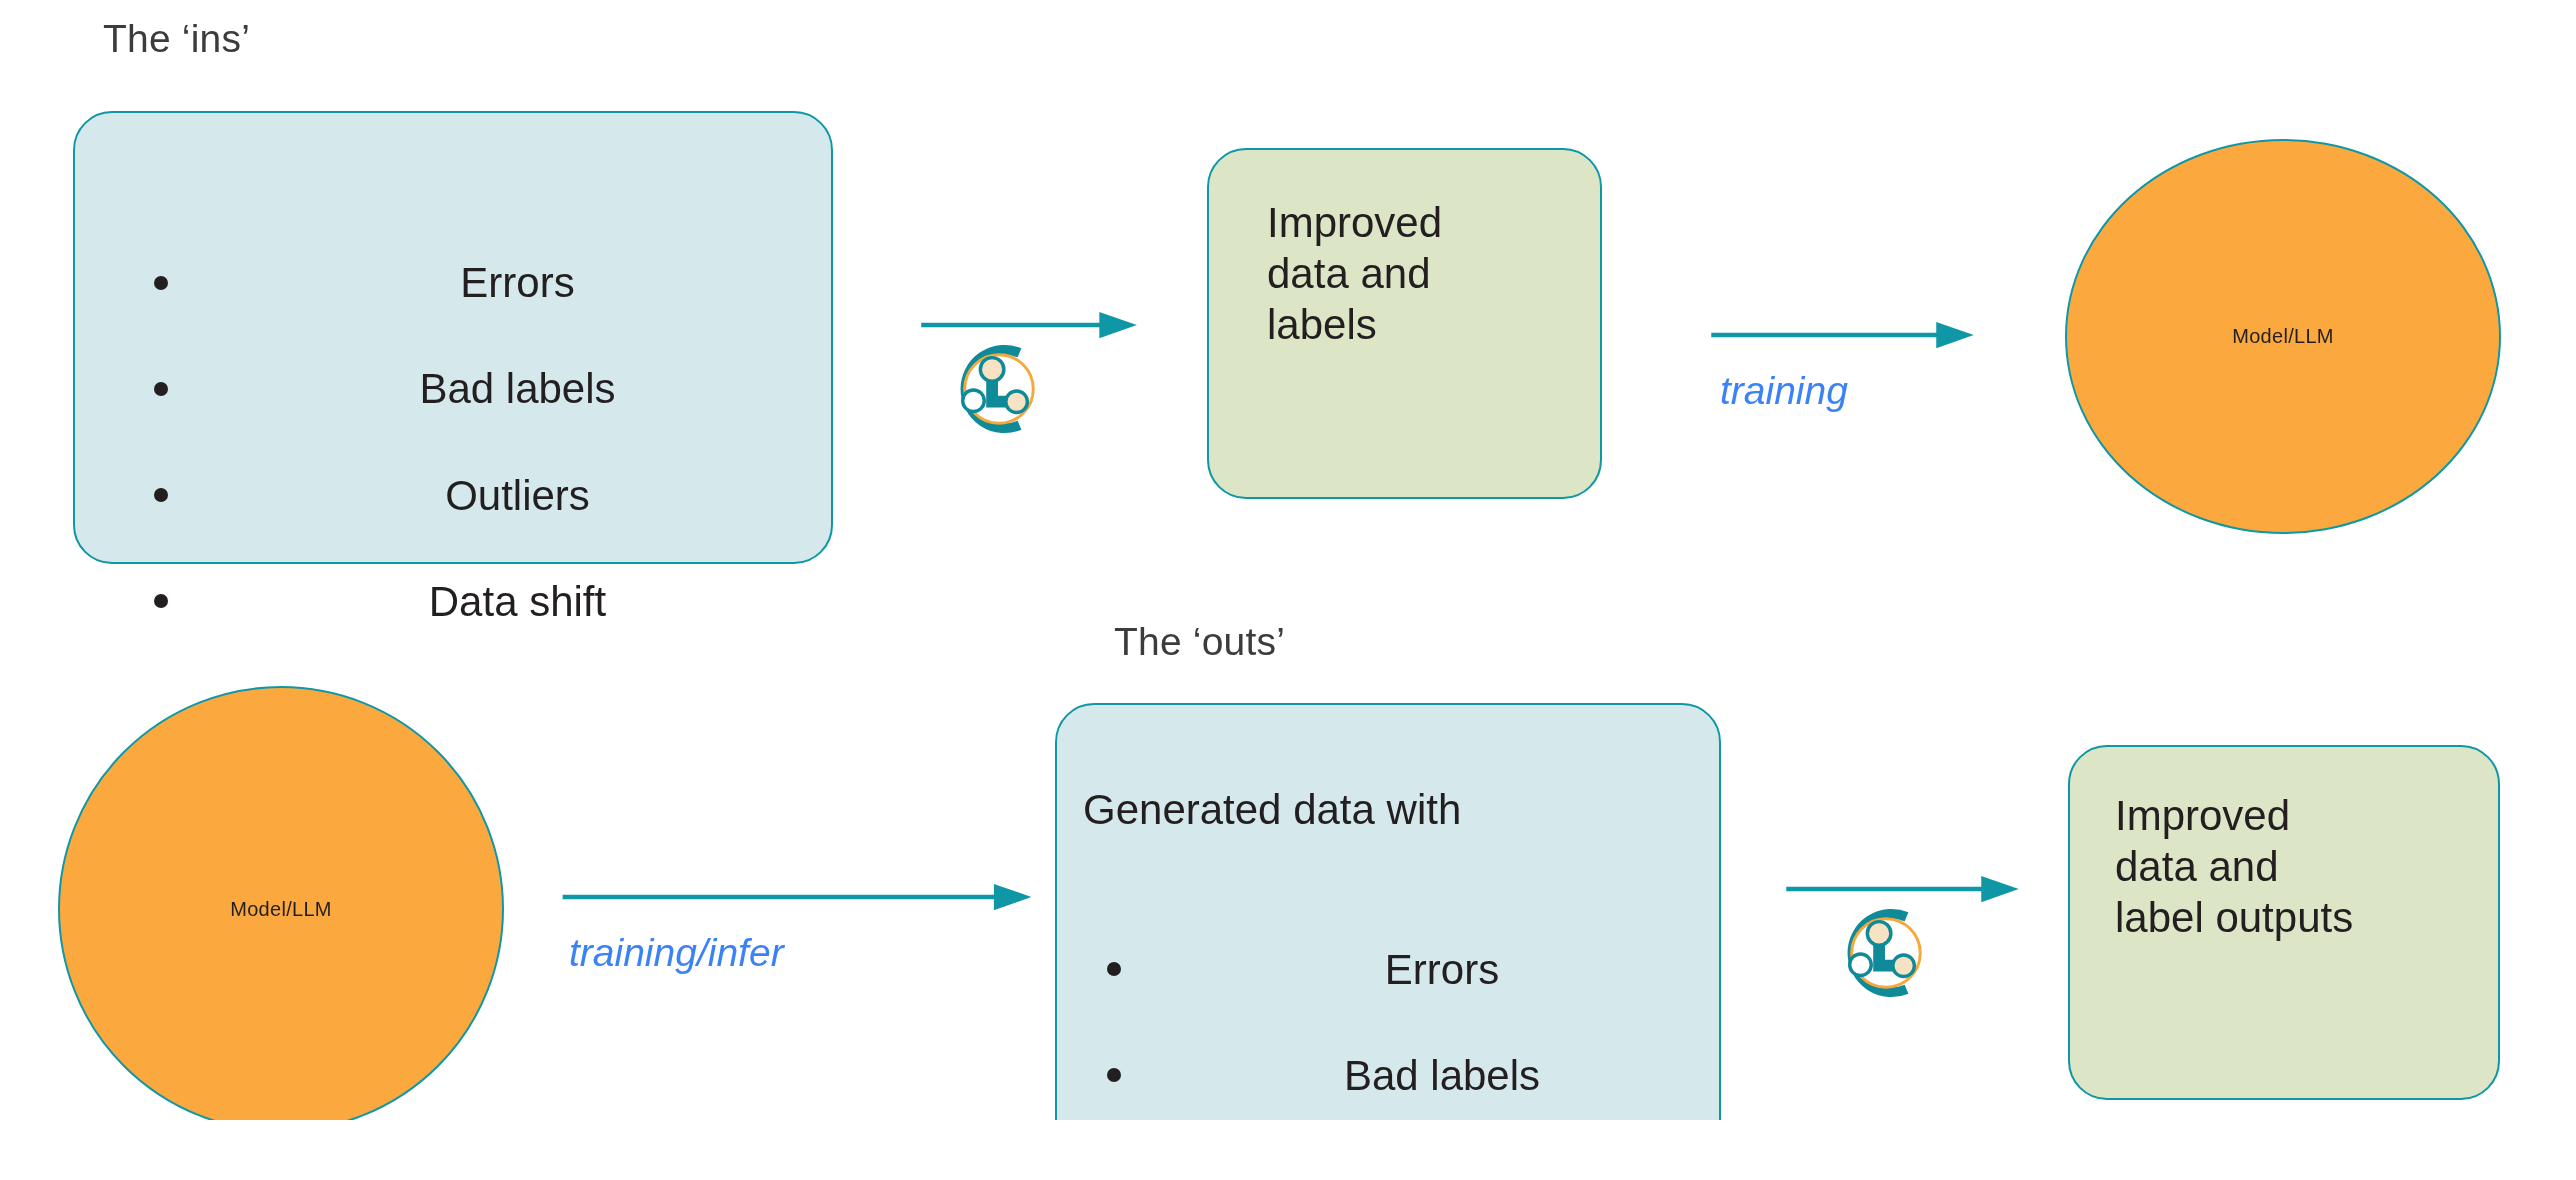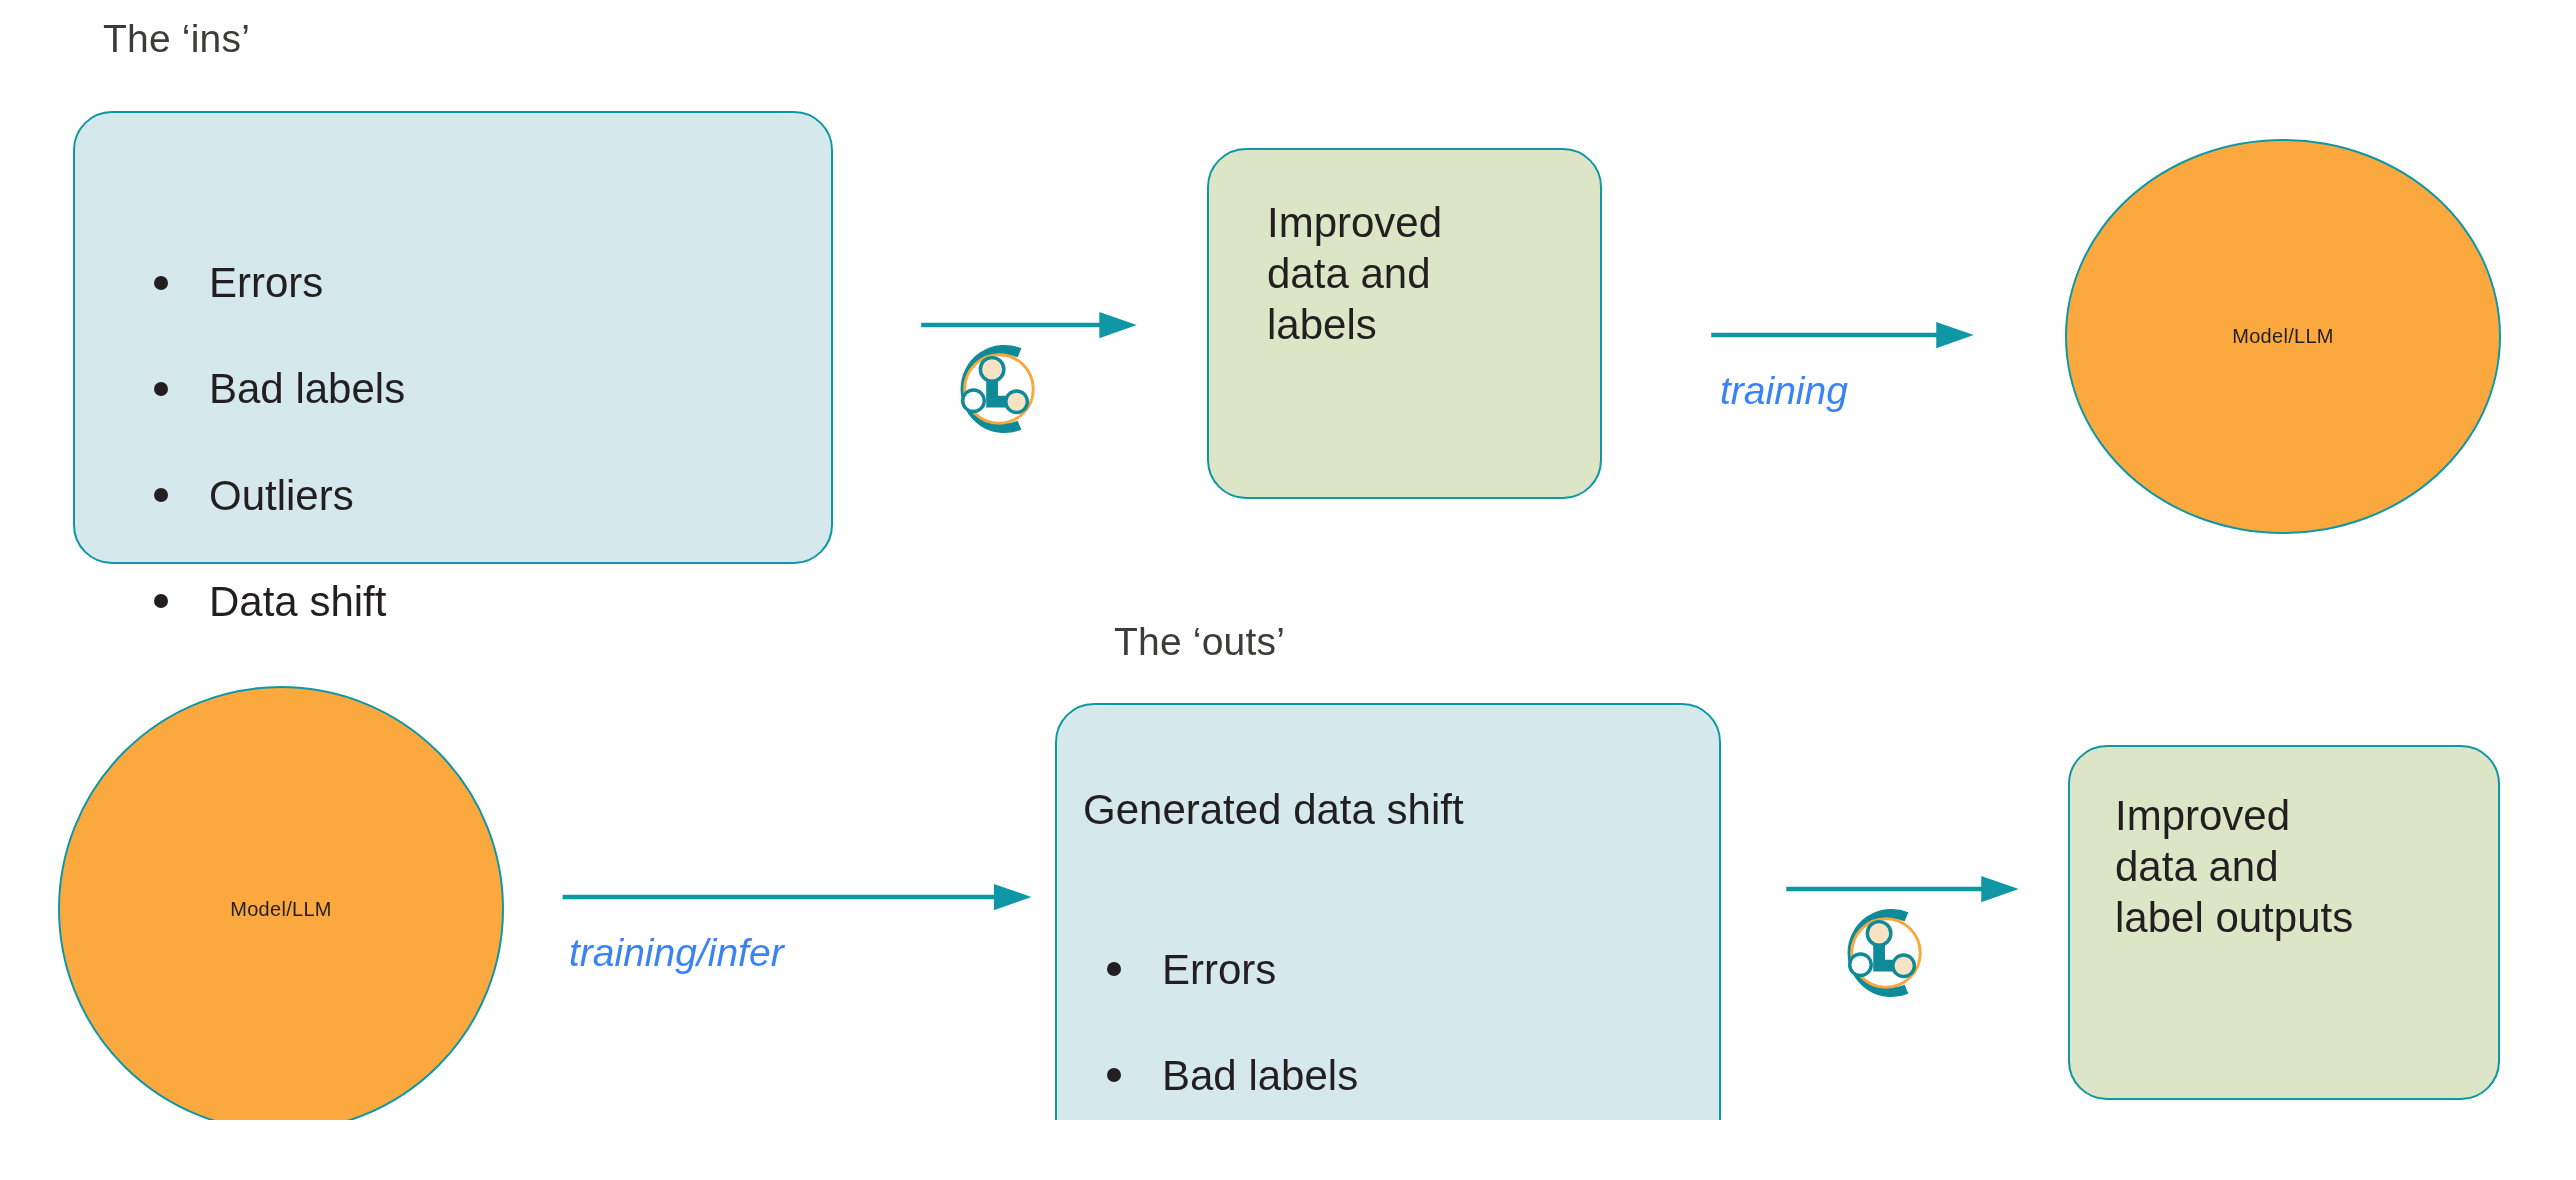--- a/index.html
+++ b/index.html
@@ -61,20 +61,21 @@
     line-height: 1.22;
     white-space: pre-line;
   }
   .lead-line {
     display: block;
   }
   .bullets {
     list-style: none;
     margin: 5.6px 0 0 0;
     padding: 0;
+    text-align: center;
   }
   .bullets li {
     position: relative;
     padding-left: 79px;
     margin-bottom: 3.8px;
     line-height: 1.22;
   }
   .bullets li .bullet-dot {
     position: absolute;
     left: 24.4px;
@@ -177,21 +178,21 @@
       <line x1="0" y1="16" x2="466" y2="16" stroke="#0f97a6" stroke-width="5"></line>
       <polygon points="460,2 500,16 460,30" fill="#0f97a6"></polygon>
     </svg>
   </div>
   <div class="edge-label" style="left:569px; top:931px;">training/infer</div>
 
   <div class="section-label" style="left:1114px; top:620px;">The ‘outs’</div>
 
   <div class="box box-blue" style="left:1055px; top:703px; width:666px; height:470px;"></div>
   <div class="box-text" style="left:1083px; top:733px; width:639px;">
-    <span class="lead-line">Generated data shift</span>
+    <span class="lead-line">Generated data with</span>
     <ul class="bullets">
       <li><span class="bullet-dot"></span><span>Errors</span></li>
       <li><span class="bullet-dot"></span><span>Bad labels</span></li>
       <li><span class="bullet-dot"></span><span>Outliers</span></li>
       
       
     </ul>
   </div>
 
   <div class="arrow" style="left:1786px; top:874px;">

